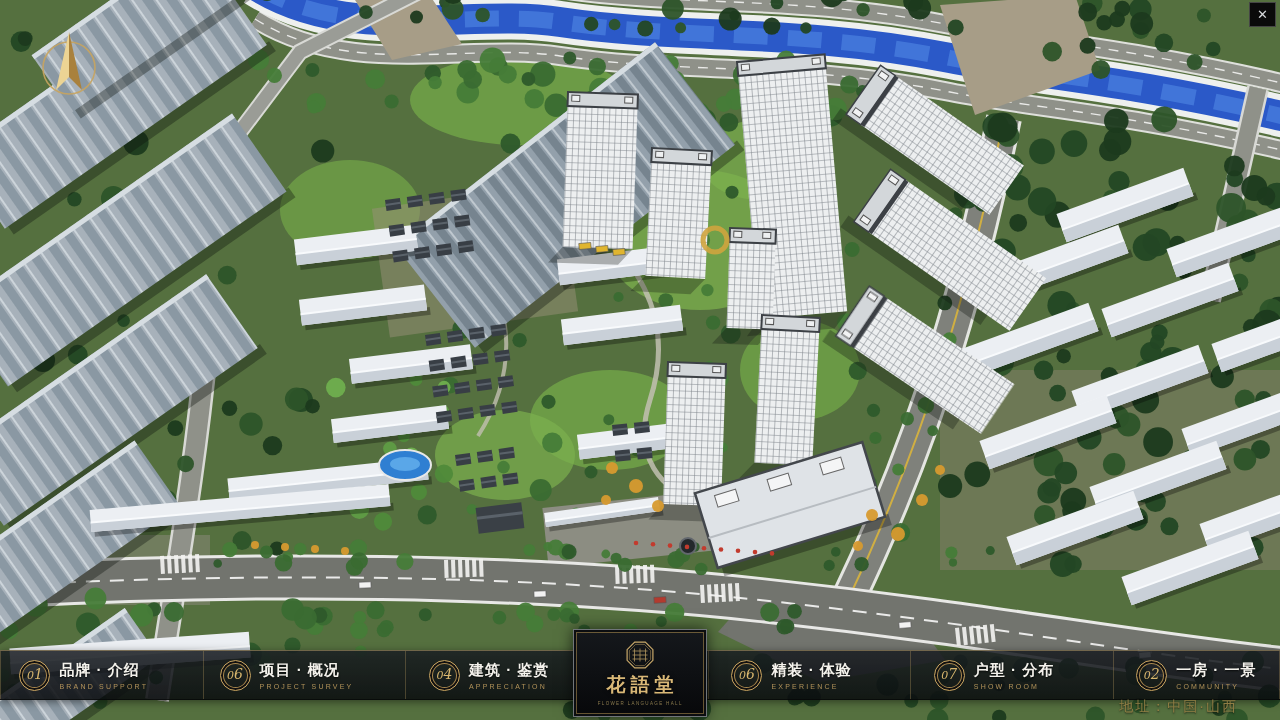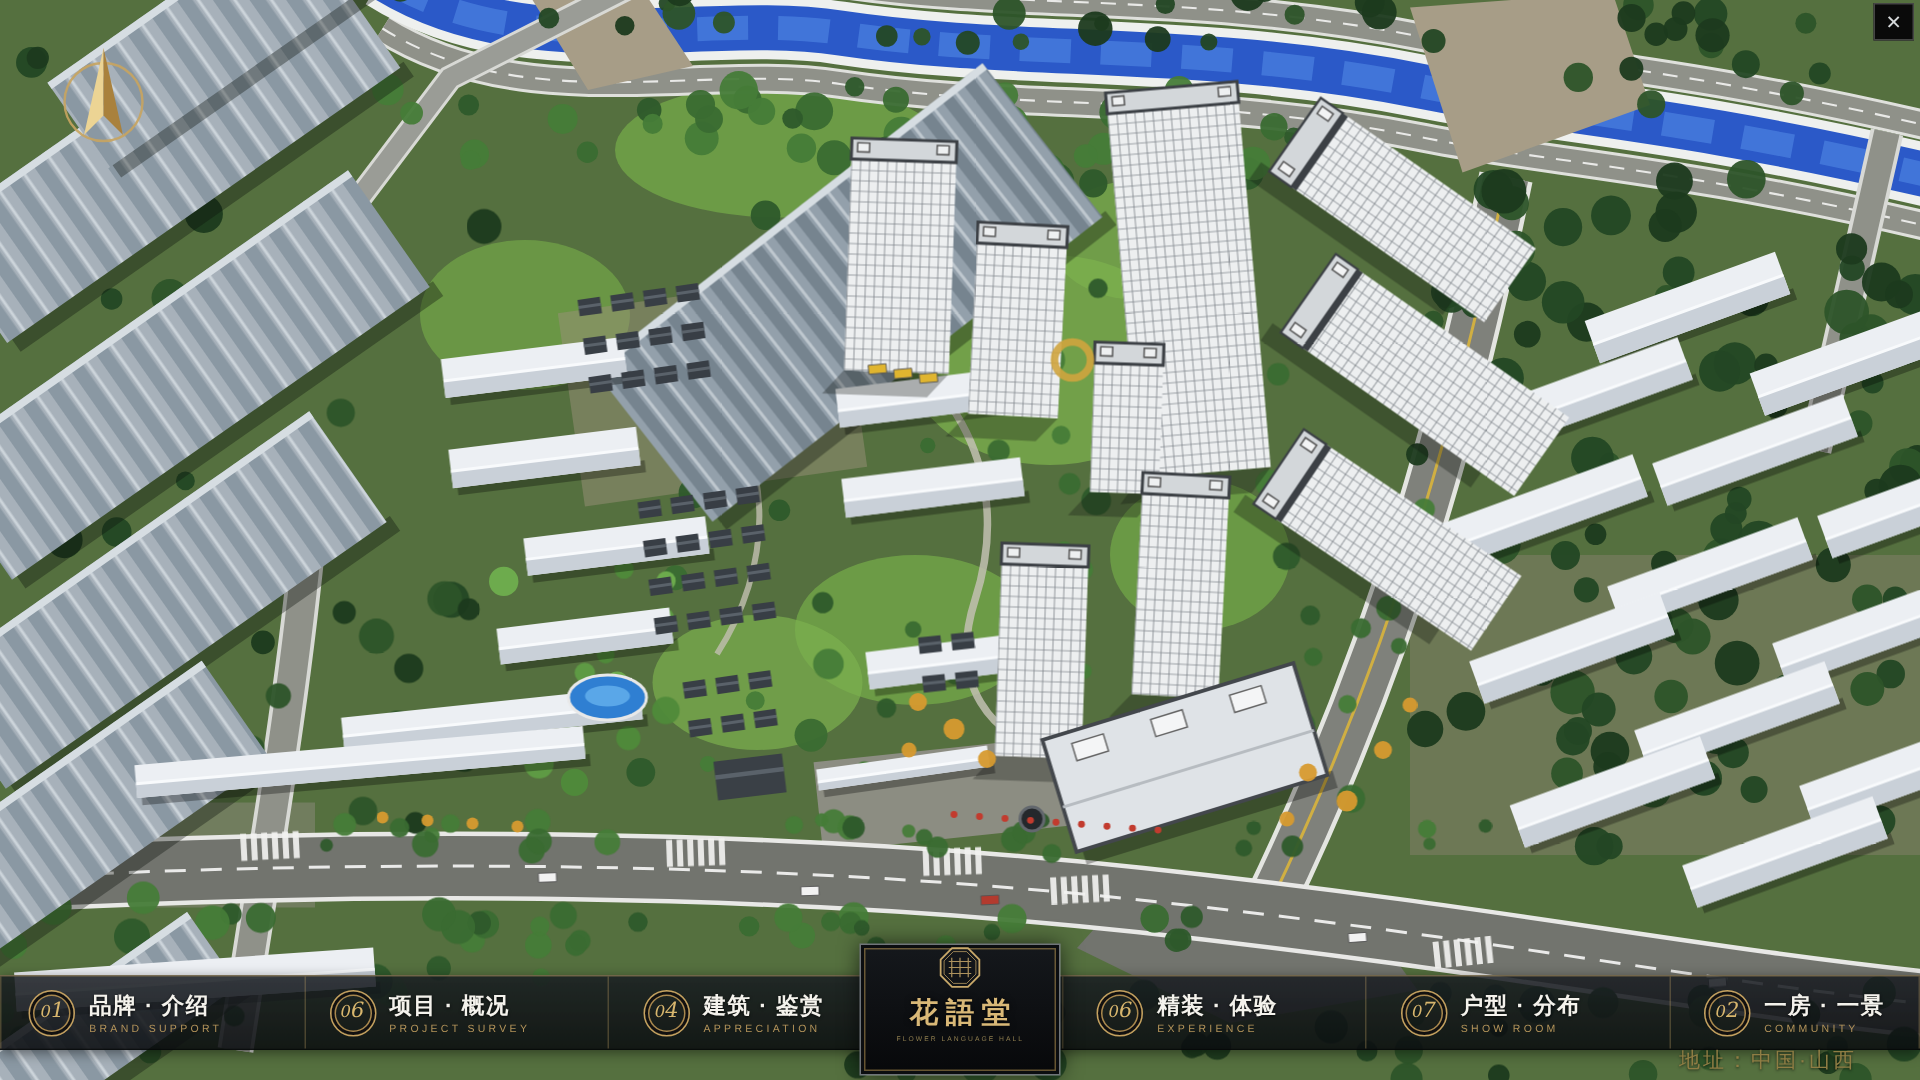--- a/index.html
+++ b/index.html
@@ -27,21 +27,21 @@
   .zh{font-size:15px;font-weight:700;color:#f4f2ec;letter-spacing:1px;white-space:nowrap;
       text-shadow:0 1px 2px rgba(0,0,0,.8);}
   .en{font-size:7px;color:#b3935a;letter-spacing:2.2px;margin-top:3px;white-space:nowrap;}
   .bar-spacer{width:136px;flex:0 0 auto;}
 
   
   .logo-panel{position:absolute;left:50%;transform:translateX(-50%);bottom:3px;width:132px;height:86px;
       background:linear-gradient(#15181c,#07080a);
       border:1px solid #70757a;
       box-shadow:inset 0 0 0 2px #0b0d10, inset 0 0 0 3px rgba(165,135,75,.6), 0 0 14px rgba(0,0,0,.65);
-      display:flex;flex-direction:column;align-items:center;justify-content:flex-start;gap:2px;cursor:pointer;}
+      display:flex;flex-direction:column;align-items:center;justify-content:center;gap:2px;cursor:pointer;}
   .logo-title{font-family:"DejaVu Serif","Liberation Serif",serif;font-size:19px;font-weight:700;
       color:#d9b877;letter-spacing:5px;text-indent:5px;text-shadow:0 0 4px rgba(0,0,0,.8);}
   .logo-caption{font-size:5px;color:#8d7c4e;letter-spacing:1.5px;transform:scale(.9);}
 
   
   .address{position:absolute;right:42px;bottom:4px;font-size:14px;color:#8f7d44;
       letter-spacing:2px;text-shadow:0 1px 2px rgba(0,0,0,.7);}
   .close-btn{position:absolute;top:2px;right:4px;width:25px;height:23px;background:#0a0a0a;
       border:1px solid #454545;color:#d6d9db;font-size:13px;line-height:1;
       display:flex;align-items:center;justify-content:center;cursor:pointer;}

